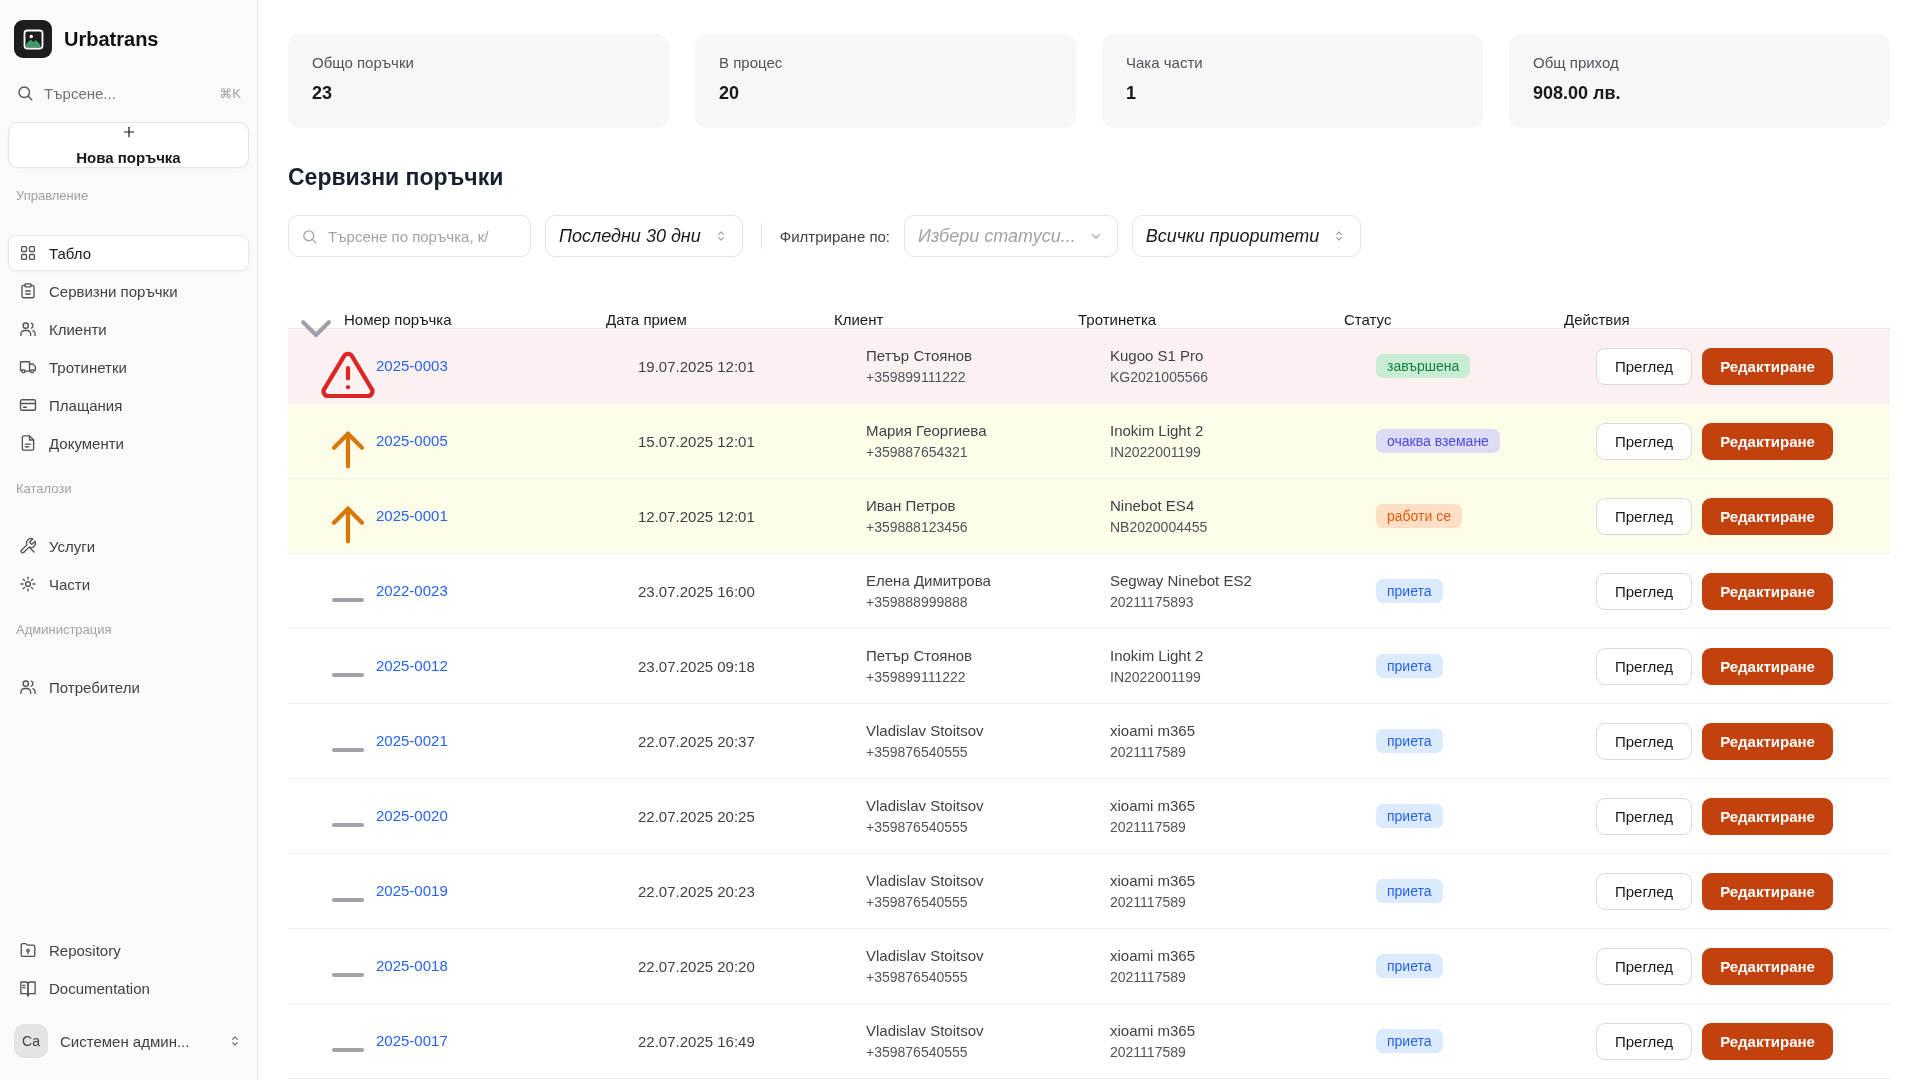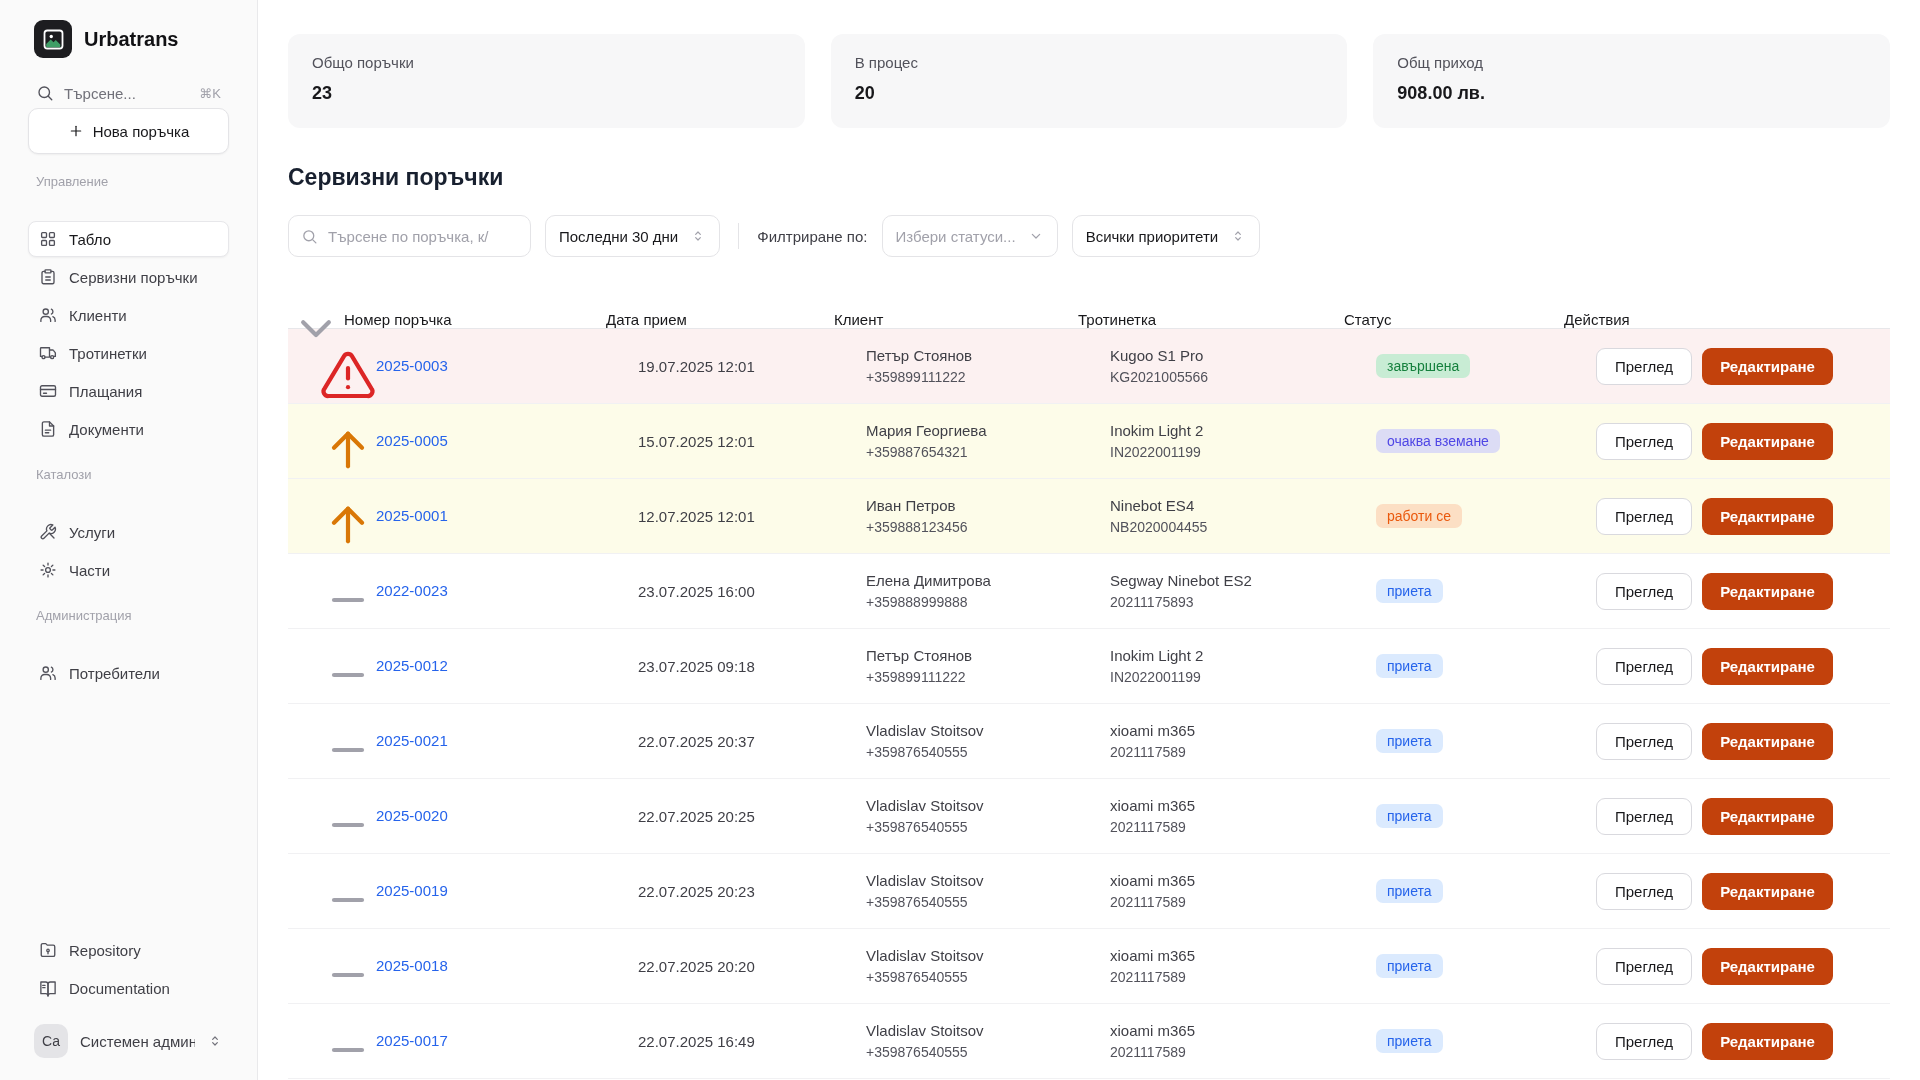--- a/index.html
+++ b/index.html
@@ -10,38 +10,38 @@
     font-family:"Liberation Sans", sans-serif;
     background:#ffffff; color:#18181b;
   }
   .icon svg { width:100%; height:100%; display:block; }
 
   
   .sidebar {
     width:258px; min-width:258px; height:100%;
     background:#fafafa; border-right:1px solid #e9e9eb;
     display:flex; flex-direction:column;
-    padding:18px 28px 22px;
+    padding:18px 8px 22px;
   }
   .logo-row { display:flex; align-items:center; gap:12px; padding:2px 6px 16px; }
   .logo-mark { width:38px; height:38px; background:#1d1d20; border-radius:9px;
     display:flex; align-items:center; justify-content:center; }
   .logo-mark svg { width:27px; height:27px; }
   .brand { font-size:20px; font-weight:700; color:#111114; }
 
   .side-search { display:flex; align-items:center; gap:10px; padding:10px 8px 6px;
     color:#71717a; font-size:15px; cursor:pointer; }
   .side-search .icon { width:18px; height:18px; color:#52525b; }
   .shortcut { margin-left:auto; color:#a1a1aa; font-size:13px; }
 
-  .new-order-btn { width:100%; height:46px;
+  .new-order-btn { margin-top:14px; width:100%; height:46px;
     display:flex; align-items:center; justify-content:center; gap:9px;
     background:#ffffff; border:1px solid #e4e4e7; border-radius:10px;
-    font-family:inherit; font-size:15px; font-weight:400; color:#18181b;
-    box-shadow:0 1px 2px rgba(0,0,0,.05); cursor:pointer; }
+    font-family:inherit; font-size:15px; font-weight:700; color:#18181b;
+    box-shadow:0 1px 2px rgba(0,0,0,.05); cursor:pointer;flex-direction:column; }
   .new-order-btn .icon { width:16px; height:16px; color:#18181b; }
 
   .nav-section-label { font-size:13px; color:#a1a1aa; margin:20px 8px 7px; }
   .nav-list { display:flex; flex-direction:column; gap:2px;margin-top:32px; }
   .nav-item { display:flex; align-items:center; gap:12px; padding:8px 10px;
     border-radius:8px; font-size:15px; color:#3f3f46;
     border:1px solid transparent; cursor:pointer; }
   .nav-item .icon { width:18px; height:18px; flex:0 0 18px; color:#52525b; }
   .nav-item.active { background:#fff; border-color:#e7e7ea;
     box-shadow:0 1px 2px rgba(0,0,0,.05); font-weight:500; color:#18181b; }
@@ -67,21 +67,21 @@
   .filters { display:flex; align-items:center; gap:14px; }
   .input-box { display:flex; align-items:center; gap:8px; height:42px;
     background:#fff; border:1px solid #e4e4e7; border-radius:10px; padding:0 12px; }
   .input-box .icon { width:17px; height:17px; color:#a1a1aa; }
   .search-input { border:none; outline:none; width:192px; font-family:inherit;
     font-size:15px; color:#18181b; background:transparent; }
   ::placeholder { color:#a1a1aa; }
   .select { display:flex; align-items:center; gap:12px; height:42px;
     background:#fff; border:1px solid #e4e4e7; border-radius:10px;
     padding:0 13px; cursor:pointer; }
-  .select .txt { font-size:15px; color:#18181b; }
+  .select .txt { font-size:18px; color:#18181b;font-style:italic; }
   .select.is-placeholder .txt { color:#a1a1aa; }
   .caret-icon { width:16px; height:16px; color:#a1a1aa; }
   .vdiv { width:1px; height:26px; background:#e4e4e7; margin:0 4px; }
   .filter-label { font-size:15px; color:#3f3f46; }
 
   
   .table { margin-top:26px; }
   .thead, .trow { display:grid;
     grid-template-columns:56px 262px 228px 244px 266px 220px 1fr;
     align-items:center; }
@@ -303,20 +303,24 @@
   <div id="stats-row" class="stats-row">
       <div class="stat-card">
     <div class="stat-label">Общо поръчки</div>
     <div class="stat-value">23</div>
   </div>
       <div class="stat-card">
     <div class="stat-label">В процес</div>
     <div class="stat-value">20</div>
   </div>
       <div class="stat-card">
+    <div class="stat-label">Чака части</div>
+    <div class="stat-value">1</div>
+  </div>
+      <div class="stat-card">
     <div class="stat-label">Общ приход</div>
     <div class="stat-value">908.00 лв.</div>
   </div>
     </div>
 
   <h1 class="page-title">Сервизни поръчки</h1>
 
   <div class="filters">
     <div class="input-box">
       <span class="icon">

